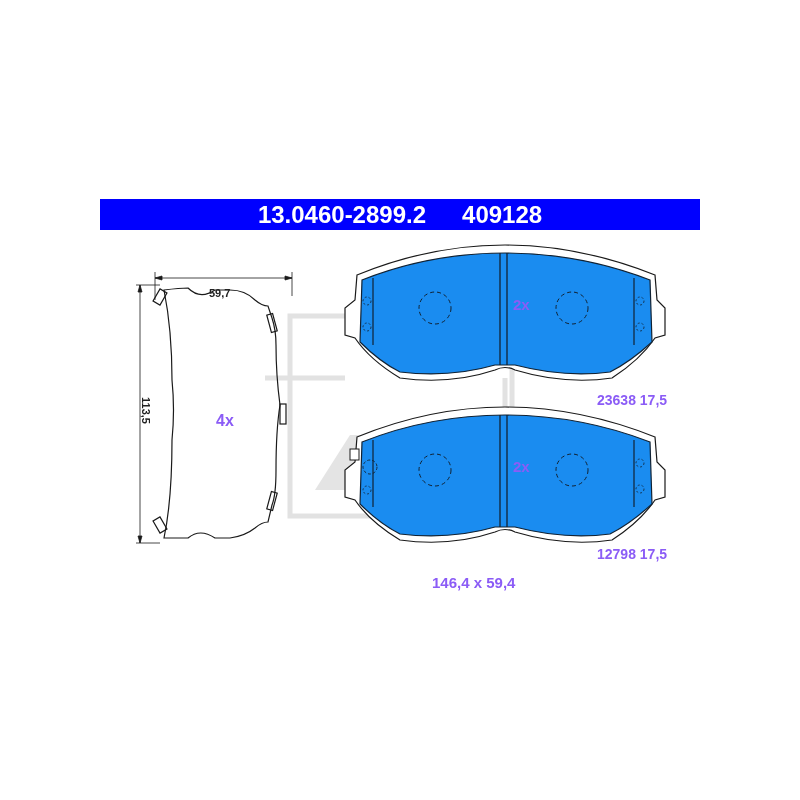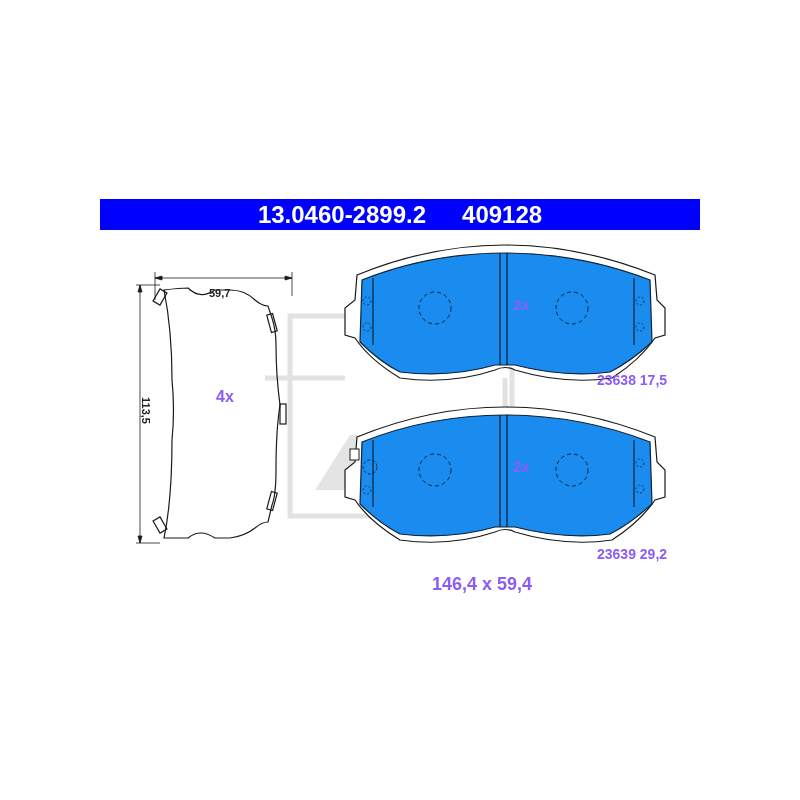--- a/index.html
+++ b/index.html
@@ -83,21 +83,21 @@
     <circle cx="370" cy="467" r="7" fill="none" stroke="#123" stroke-width="0.9" stroke-dasharray="3,2"></circle>
     <circle cx="367" cy="490" r="4" fill="none" stroke="#123" stroke-width="0.8" stroke-dasharray="2,2"></circle>
     <circle cx="640" cy="463" r="4" fill="none" stroke="#123" stroke-width="0.8" stroke-dasharray="2,2"></circle>
     <circle cx="640" cy="489" r="4" fill="none" stroke="#123" stroke-width="0.8" stroke-dasharray="2,2"></circle>
     <rect x="350" y="449" width="9" height="11" fill="#fff" stroke="#1a1a1a" stroke-width="1"></rect>
   </g>
 </svg>
 
 <div class="dim" style="left:209px;top:263px;margin-top:24px;">59,7</div>
 <div class="dim" style="left:116px;top:397px;transform:rotate(90deg);transform-origin:left top;left:152px;">113,5</div>
-<div class="lbl" style="left:216px;top:388px;font-size:16px;">4x</div>
+<div class="lbl" style="left:216px;top:412px;font-size:16px;">4x</div>
 
 <div class="lbl" style="left:513px;top:296px;font-size:15px;">2x</div>
-<div class="lbl" style="left:597px;top:372px;font-size:14px;">23638 17,5</div>
+<div class="lbl" style="left:597px;top:392px;font-size:14px;">23638 17,5</div>
 
 <div class="lbl" style="left:513px;top:458px;font-size:15px;">2x</div>
-<div class="lbl" style="left:597px;top:546px;font-size:14px;">23639 29,2</div>
+<div class="lbl" style="left:597px;top:546px;font-size:14px;">12798 17,5</div>
 
-<div class="lbl" style="left:432px;top:574px;font-size:18px;">146,4 x 59,4</div>
+<div class="lbl" style="left:432px;top:574px;font-size:15px;">146,4 x 59,4</div>
 
 </body></html>

